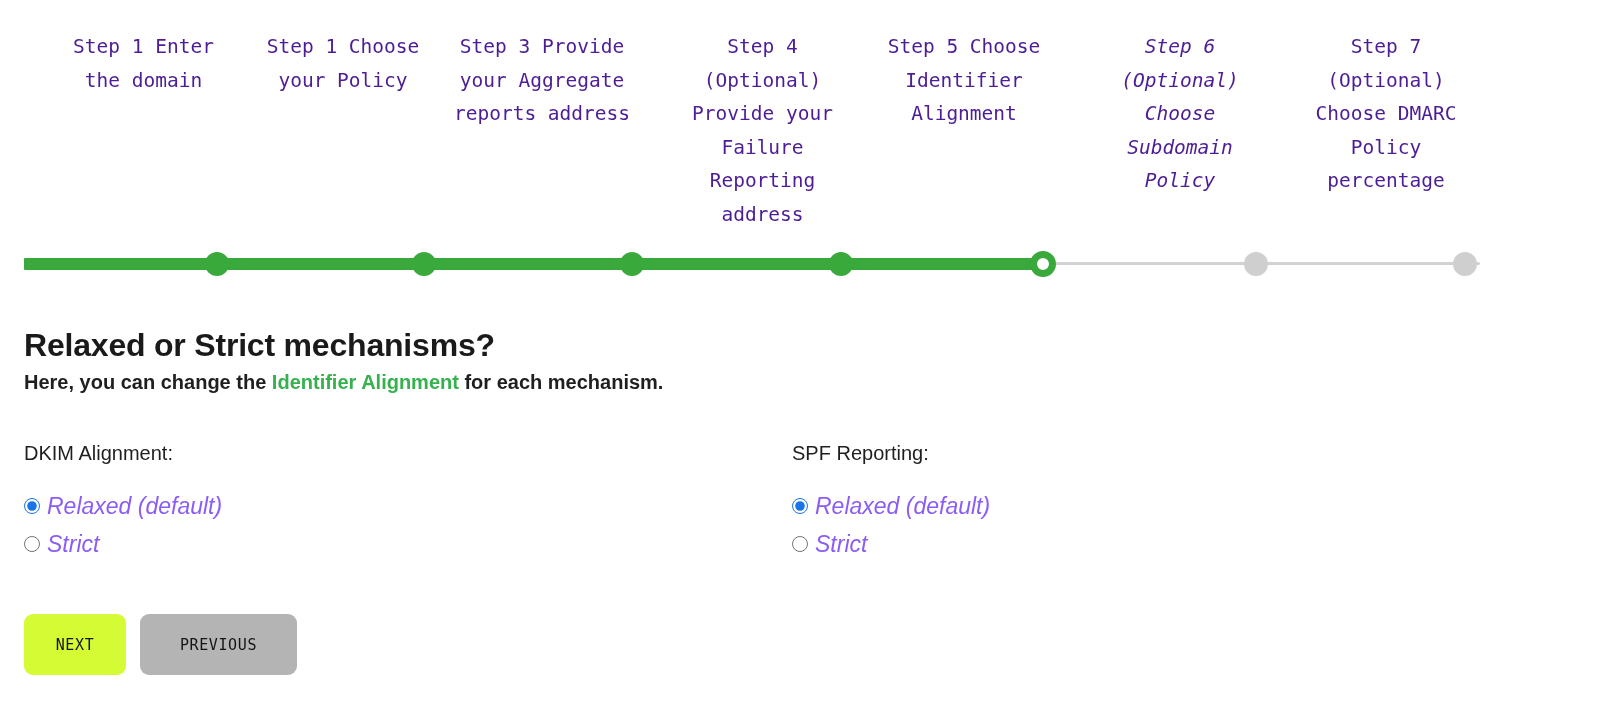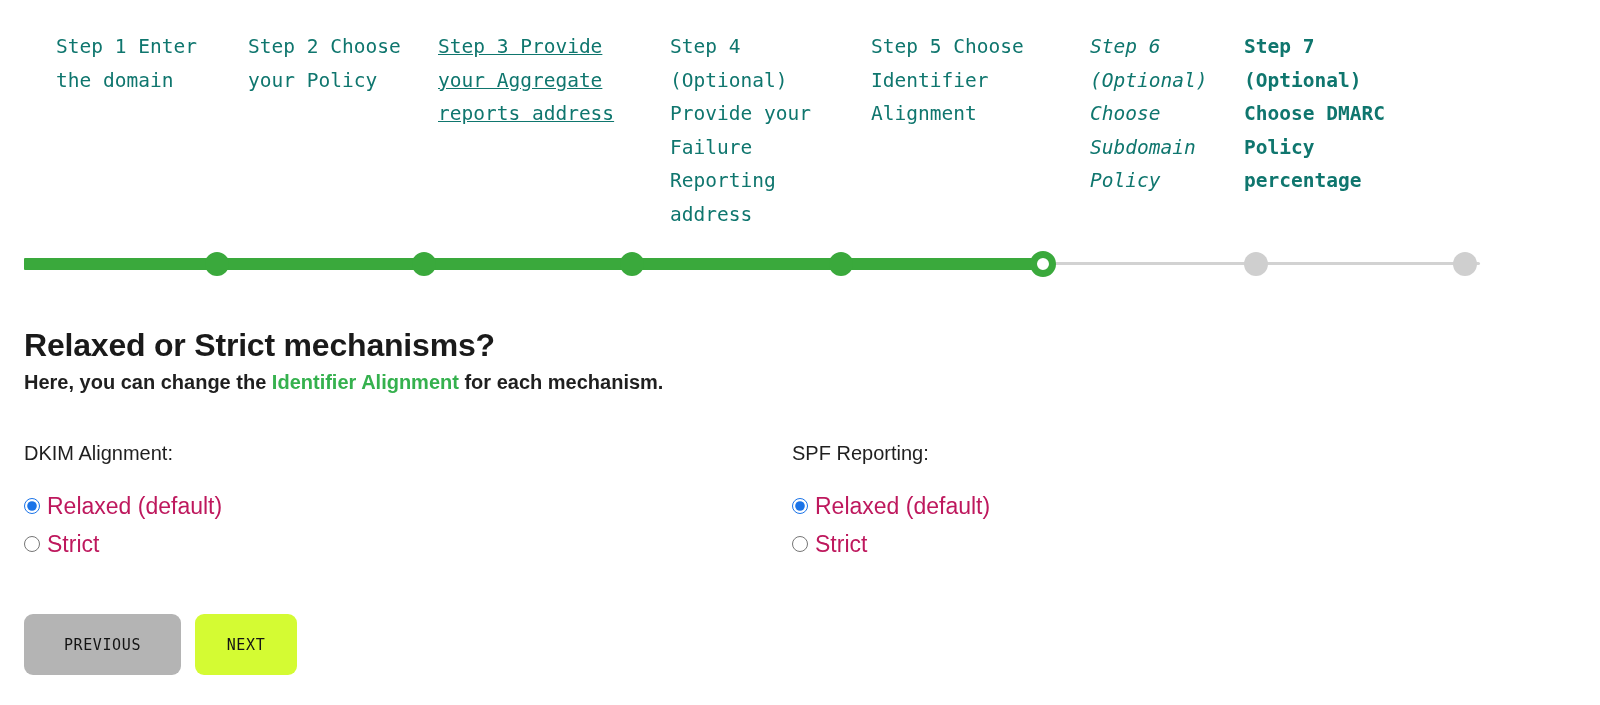--- a/index.html
+++ b/index.html
@@ -28,25 +28,25 @@
   .step-labels {
     position: absolute;
     left: 0;
     top: 0;
     width: 100%;
     height: 240px;
   }
   .step-label {
     position: absolute;
     top: 30px;
-    text-align: left;
+    text-align: center;
     font-family: "DejaVu Sans Mono", "Liberation Mono", monospace;
     font-size: 19.5px;
     line-height: 33.5px;
-    color: #0f766e;
+    color: #4c1d95;
     white-space: normal;
     word-spacing: 0px;
   }
 
   .track-wrap {
     position: absolute;
     left: 0;
     top: 252px;
     width: 100%;
     height: 24px;
@@ -143,22 +143,23 @@
     width: 16px;
     height: 16px;
     margin: 0;
     accent-color: #1a73e8;
     cursor: pointer;
     flex: none;
   }
   .radio-row label {
     font-size: 23px;
     line-height: 1.25;
-    color: #be185d;
-    cursor: pointer;
+    color: #8b5cf6;
+    cursor: pointer;
+    font-style: italic;
   }
 
   
   .buttons {
     position: absolute;
     left: 24px;
     top: 614px;
     display: flex;
     gap: 14px;
   }
@@ -178,26 +179,26 @@
   }
   .btn-previous { background: #b4b4b4; min-width: 157px; }
   .btn-next { background: #d4fb33; min-width: 102px; }
 </style>
 </head>
 <body>
 
 <div class="stepper">
   <div class="step-labels">
       <div class="step-label" style="width: 175px; left: 32px;">Step 1 Enter the domain</div>
-      <div class="step-label" style="width: 190px; left: 224px;">Step 2 Choose your Policy</div>
-      <div class="step-label" style="width: 208px; left: 414px; text-decoration: underline;">Step 3 Provide your Aggregate reports address</div>
+      <div class="step-label" style="width: 190px; left: 224px;">Step 1 Choose your Policy</div>
+      <div class="step-label" style="width: 208px; left: 414px;">Step 3 Provide your Aggregate reports address</div>
       <div class="step-label" style="width: 185px; left: 646px;">Step 4 (Optional) Provide your Failure Reporting address</div>
       <div class="step-label" style="width: 186px; left: 847px;">Step 5 Choose Identifier Alignment</div>
       <div class="step-label" style="width: 180px; left: 1066px; font-style: italic;">Step 6 (Optional) Choose Subdomain Policy</div>
-      <div class="step-label" style="width: 186px; left: 1220px; font-weight: bold;">Step 7 (Optional) Choose DMARC Policy percentage</div>
+      <div class="step-label" style="width: 186px; left: 1269px;">Step 7 (Optional) Choose DMARC Policy percentage</div>
     </div>
   <div class="track-wrap">
     <div class="track-bg"></div>
     <div class="track-fill" style="width: 1019px;"></div>
   <div class="dot done" style="left: 193px;"></div>
       <div class="dot done" style="left: 400px;"></div>
       <div class="dot done" style="left: 608px;"></div>
       <div class="dot done" style="left: 817px;"></div>
       <div class="dot current" style="left: 1019px;"></div>
       <div class="dot todo" style="left: 1232px;"></div>
@@ -230,15 +231,15 @@
       <label for="spf-relaxed">Relaxed (default)</label>
     </div>
     <div class="radio-row">
       <input type="radio" name="spf" id="spf-strict" style="">
       <label for="spf-strict">Strict</label>
     </div>
   </div>
 </div>
 
 <div class="buttons">
+  <button class="btn btn-next">NEXT</button>
   <button class="btn btn-previous">PREVIOUS</button>
-  <button class="btn btn-next">NEXT</button>
 </div>
 
 </body></html>

